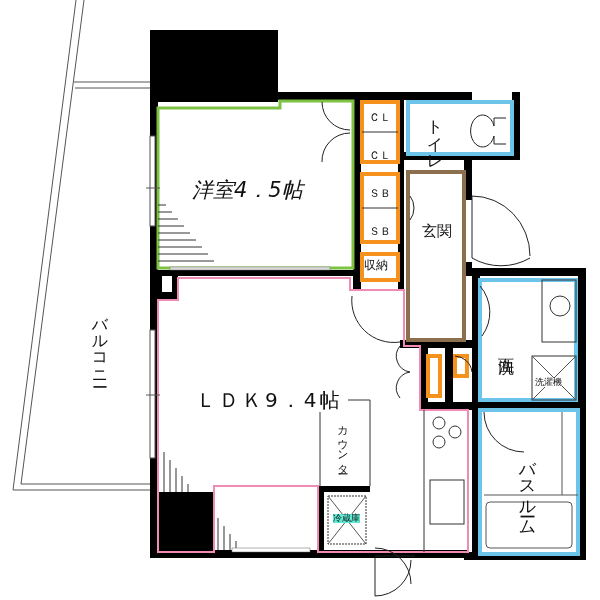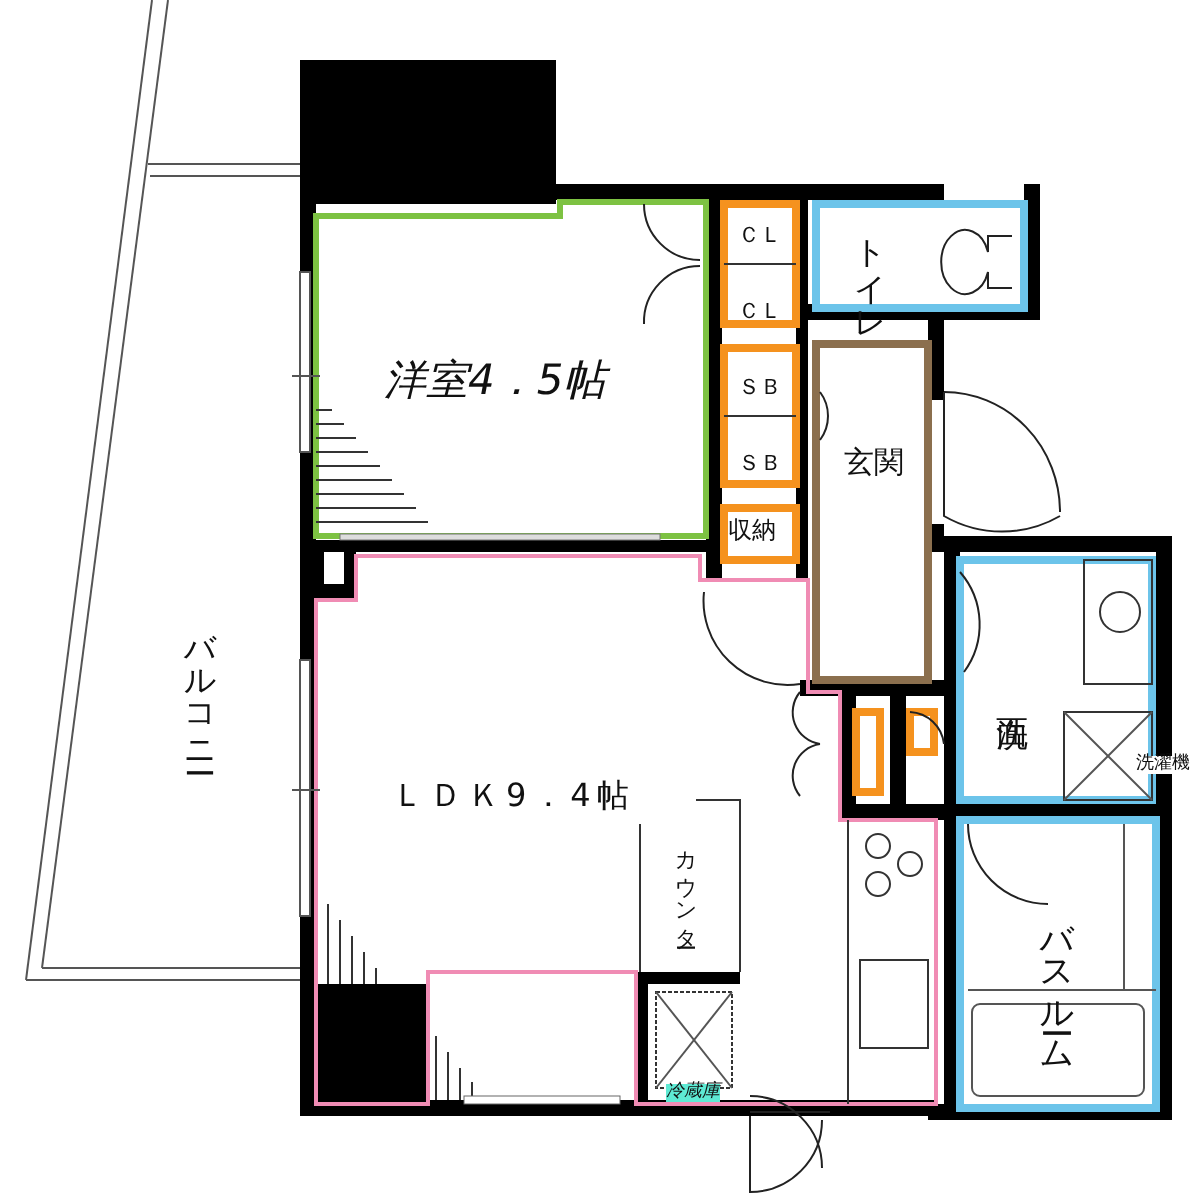--- a/index.html
+++ b/index.html
@@ -137,28 +137,28 @@
   <path d="M455 356 A18 18 0 0 1 472 372" fill="none" stroke="#222"></path>
 
   <rect x="480" y="410" width="98" height="144" fill="#fff" stroke="#6cc4ea" stroke-width="4"></rect>
   <path d="M484 412 A40 40 0 0 0 524 452" fill="none" stroke="#222"></path>
   <line x1="484" y1="495" x2="578" y2="495" stroke="#555"></line>
   <line x1="562" y1="412" x2="562" y2="495" stroke="#555"></line>
   <rect x="486" y="502" width="86" height="46" rx="4" fill="none" stroke="#555"></rect>
 </svg>
 
 <div class="lbl" style="left:192px;top:180px;font-size:21px;font-style:italic;">洋室4．5帖</div>
-<div class="lbl" style="left:196px;top:390px;font-size:16px;letter-spacing:3px;">ＬＤＫ9．4帖</div>
+<div class="lbl" style="left:196px;top:390px;font-size:20px;letter-spacing:3px;">ＬＤＫ9．4帖</div>
 <div class="lbl vert" style="left:427px;top:108px;font-size:16px;">トイレ</div>
 <div class="lbl" style="left:422px;top:224px;font-size:15px;">玄関</div>
 <div class="lbl vert" style="left:498px;top:346px;font-size:16px;">洗面</div>
 <div class="lbl vert" style="left:519px;top:450px;font-size:17px;">バスルーム</div>
 <div class="lbl vert" style="left:92px;top:306px;font-size:16px;">バルコニー</div>
 
 <div class="lbl" style="left:369px;top:112px;font-size:11px;">ＣＬ</div>
 <div class="lbl" style="left:369px;top:150px;font-size:11px;">ＣＬ</div>
 <div class="lbl" style="left:369px;top:188px;font-size:11px;">ＳＢ</div>
 <div class="lbl" style="left:369px;top:226px;font-size:11px;">ＳＢ</div>
 <div class="lbl" style="left:364px;top:259px;font-size:12px;text-align:right;">収納</div>
 
 <div class="lbl vert" style="left:337px;top:418px;font-size:11px;">カウンター</div>
-<div class="lbl" style="left:333px;top:542px;font-size:9px;background:#5eead4;font-style:italic;">冷蔵庫</div>
-<div class="lbl" style="left:535px;top:378px;font-size:9px;background:#fff;margin-left:33px;">洗濯機</div>
+<div class="lbl" style="left:333px;top:514px;font-size:9px;background:#5eead4;">冷蔵庫</div>
+<div class="lbl" style="left:535px;top:378px;font-size:9px;background:#fff;">洗濯機</div>
 
 </body></html>

